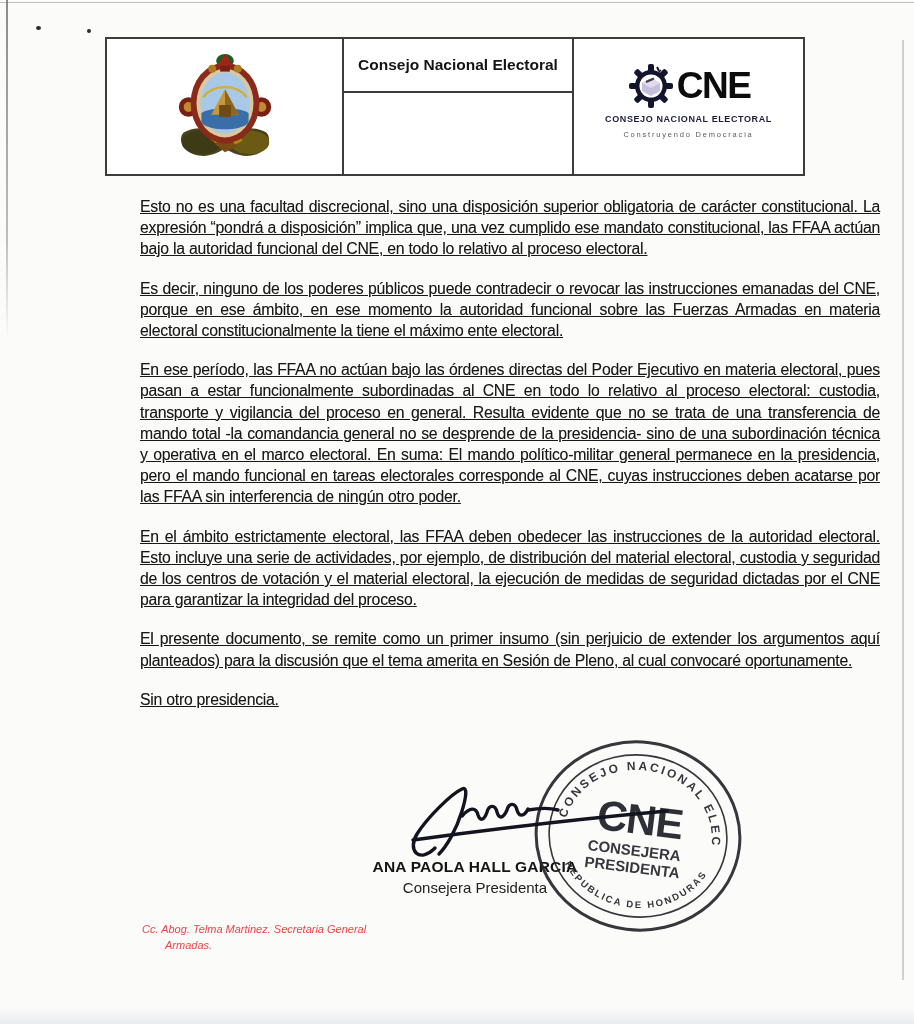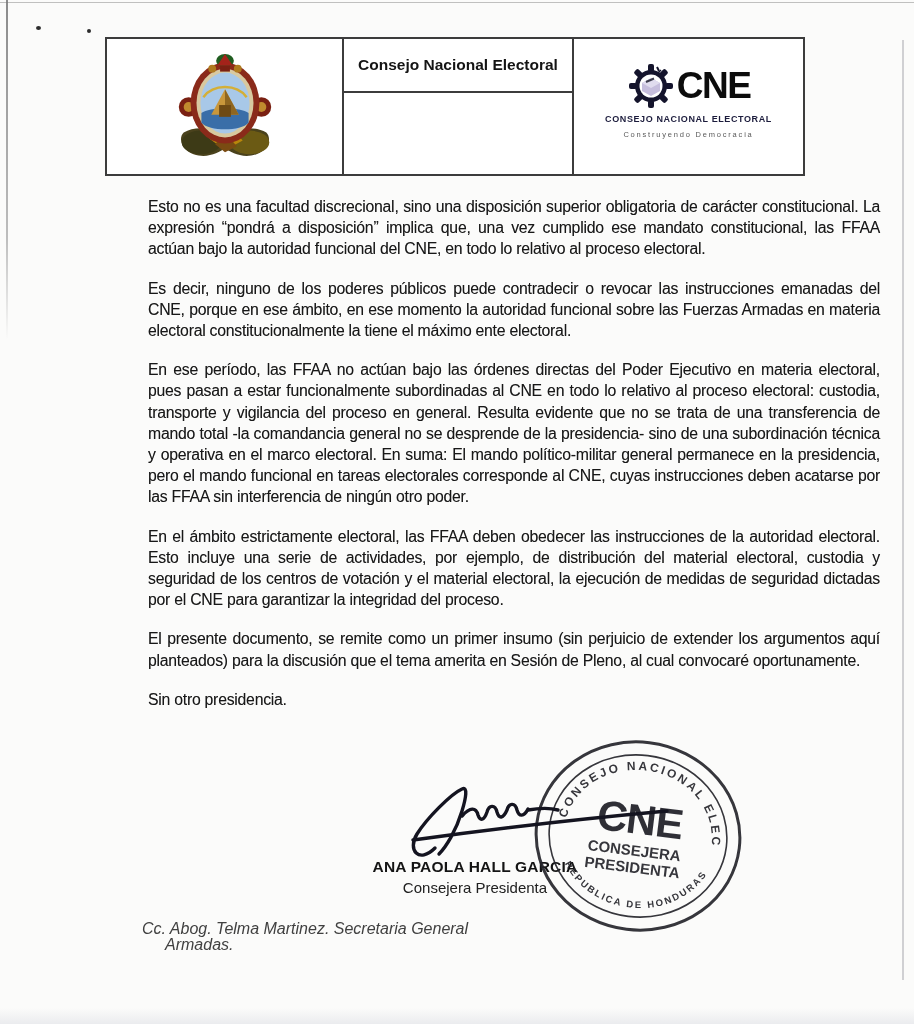--- a/index.html
+++ b/index.html
@@ -33,32 +33,32 @@
   .logo-wordmark{font-weight:900;font-size:37px;letter-spacing:-1.5px;color:#0c0c0c;line-height:1;}
   .logo-org{font-weight:bold;font-size:9px;letter-spacing:.6px;color:#1c1c3c;margin-top:5px;}
   .logo-tagline{font-size:7.5px;letter-spacing:1.8px;color:#5a5a5a;margin-top:6px;font-weight:normal;}
   
   .body-text{
     position:absolute;left:140px;top:196px;width:740px;
     font-size:15.8px;line-height:21.2px;letter-spacing:-0.25px;
     text-align:justify;color:#181818;
     text-shadow:0 0 .5px rgba(0,0,0,.35);
   }
-  .body-text p{margin:0 0 18px 8px;}
+  .body-text p{margin:0 0 18px 0;text-decoration:underline;}
   .closing-line{text-align:left;}
   .salutation{text-align:left;margin-top:19px !important;}
   
   .seal-wrap{position:absolute;left:528px;top:736px;width:220px;height:200px;
     transform:rotate(7deg);opacity:.92;z-index:2;}
   .signature-wrap{position:absolute;left:405px;top:784px;width:275px;height:90px;z-index:3;}
   .signer{position:absolute;left:355px;top:858px;width:240px;text-align:center;z-index:1;}
   .signer-name{font-weight:bold;font-size:15.5px;color:#141414;letter-spacing:.2px;}
   .signer-title{font-size:15px;color:#202020;margin-top:3px;}
   
-  .cc-block{position:absolute;left:142px;top:921px;font-style:italic;font-size:16px;color:#404040;line-height:16px;}
+  .cc-block{position:absolute;left:142px;top:921px;font-style:italic;font-size:11px;color:#ef4444;line-height:16px;}
   .cc-line2{margin-left:23px;}
 </style>
 </head>
 <body>
 
 <div class="edge-left"></div>
 <div class="edge-top"></div>
 <div class="edge-right"></div>
 <div class="edge-bottom"></div>
 <div class="speck" style="left:36px;top:26px;width:5px;height:4px;"></div>

